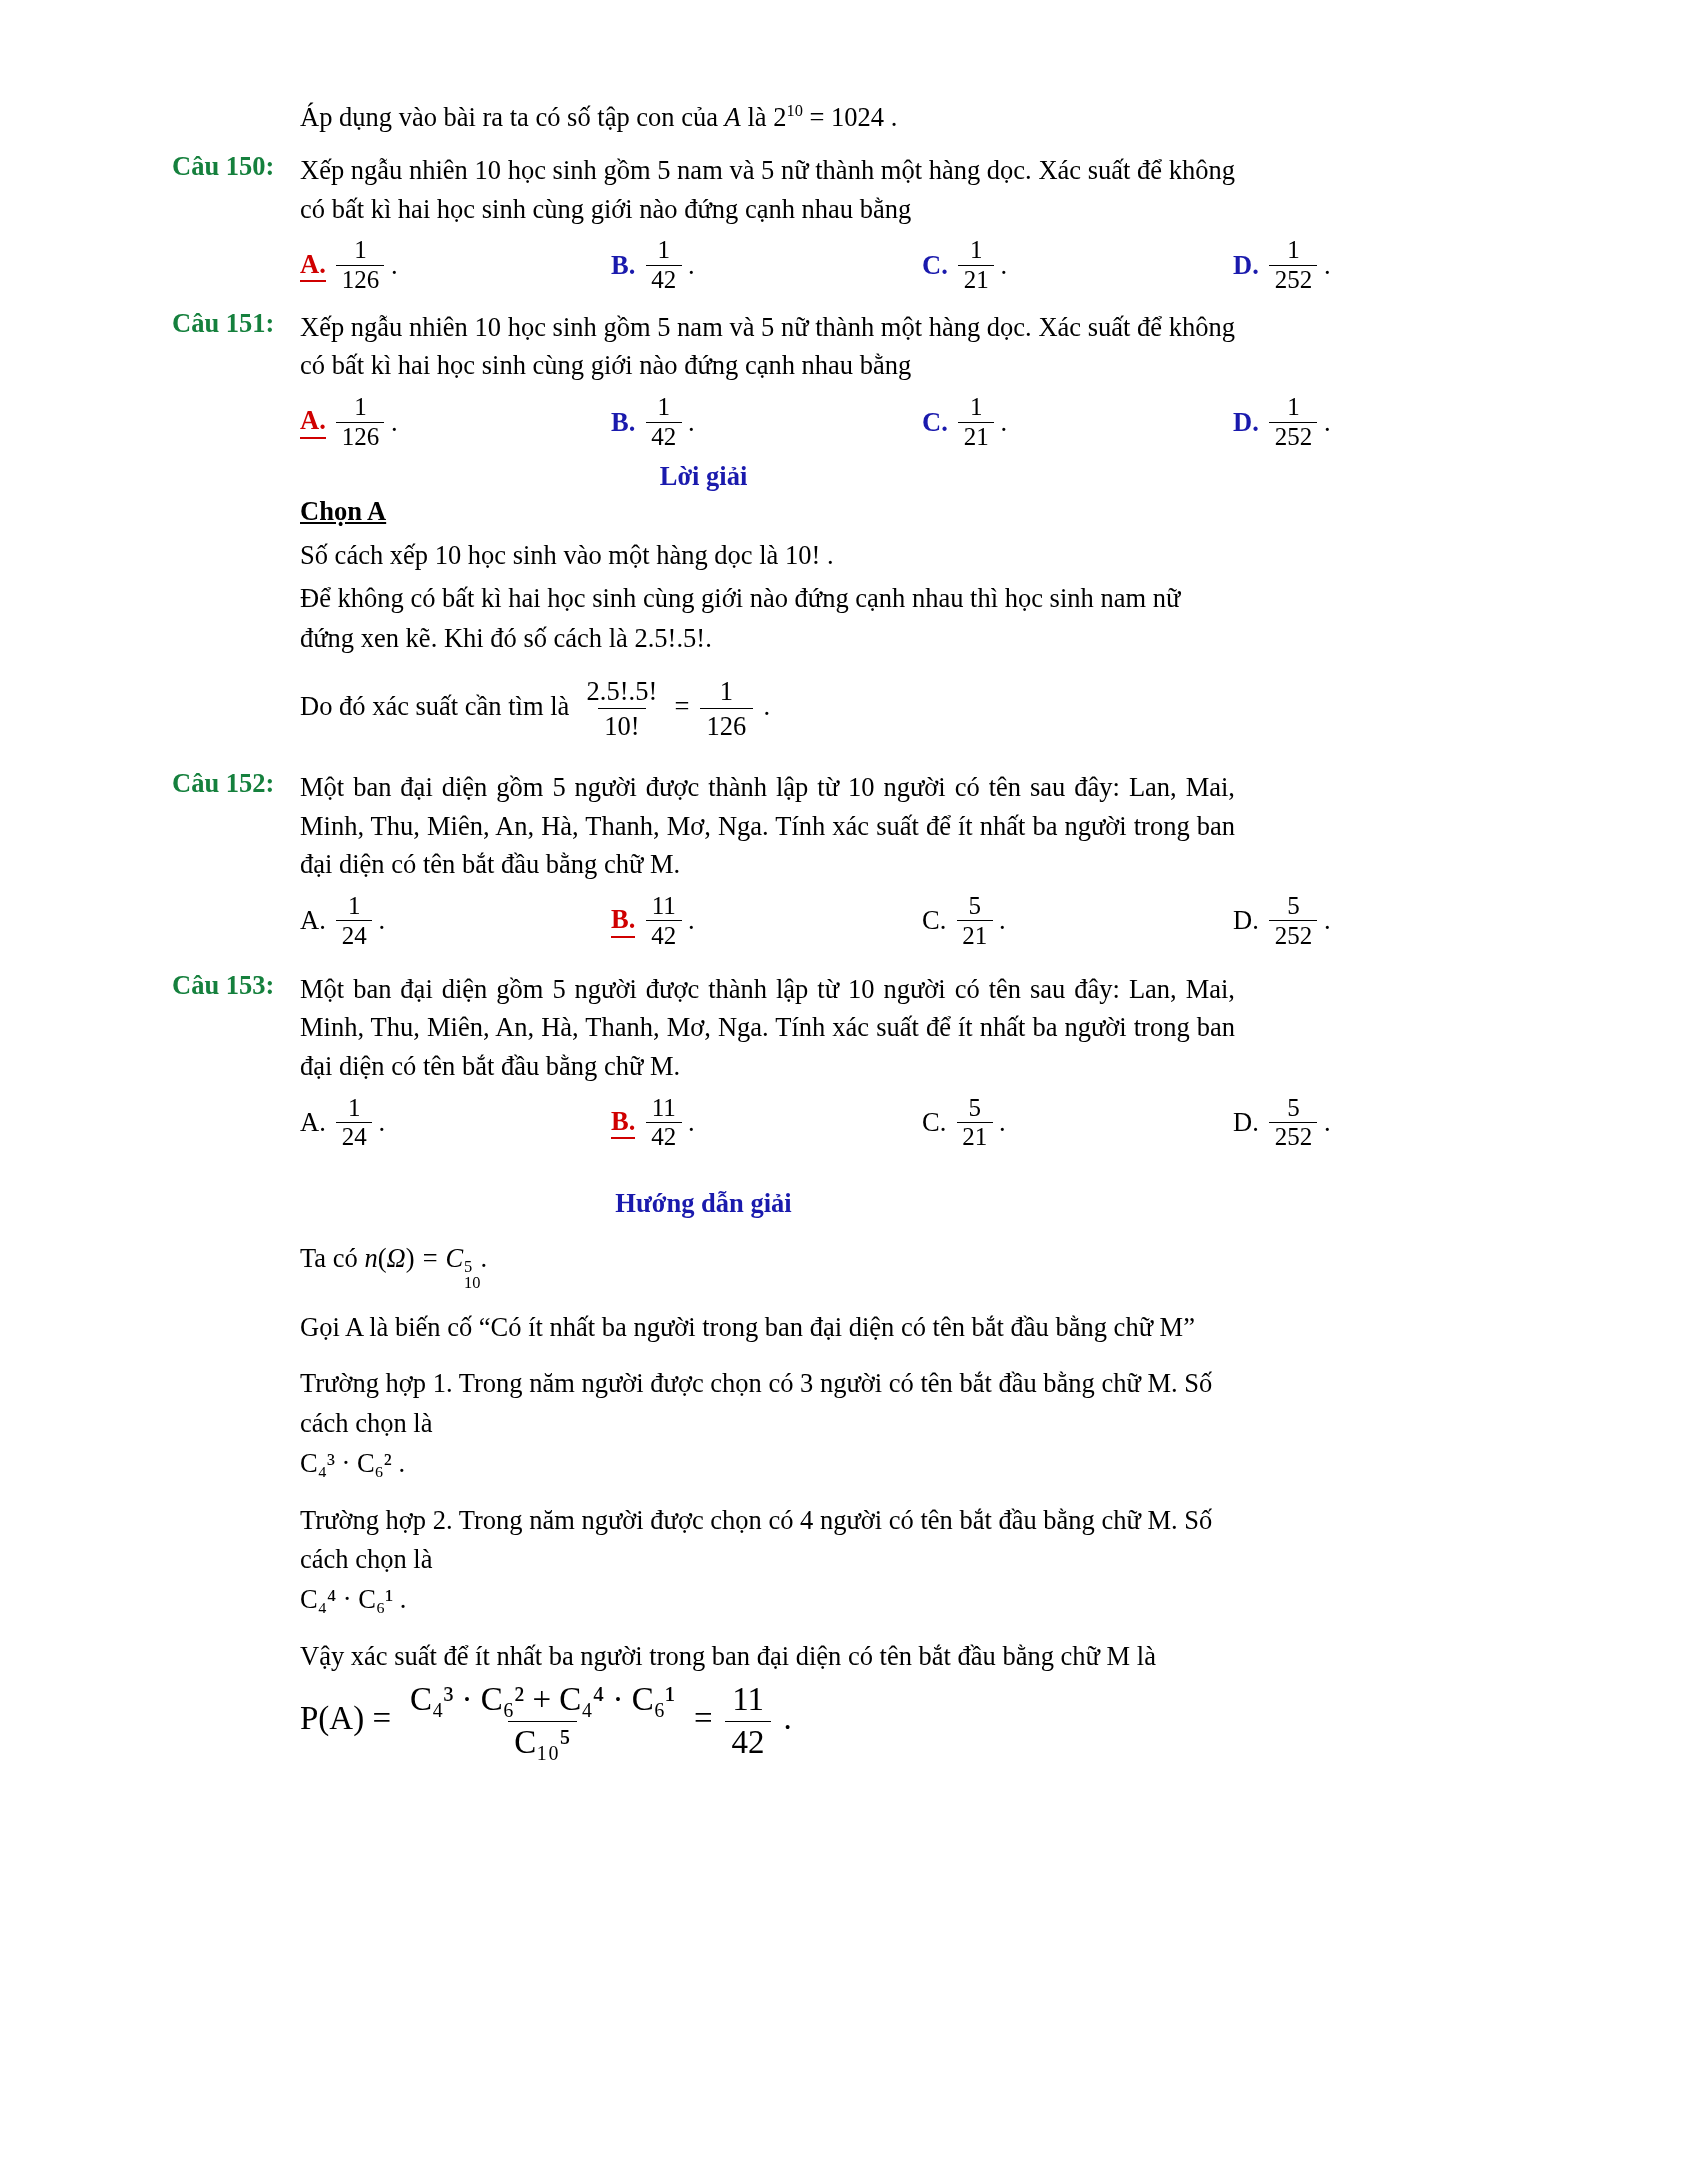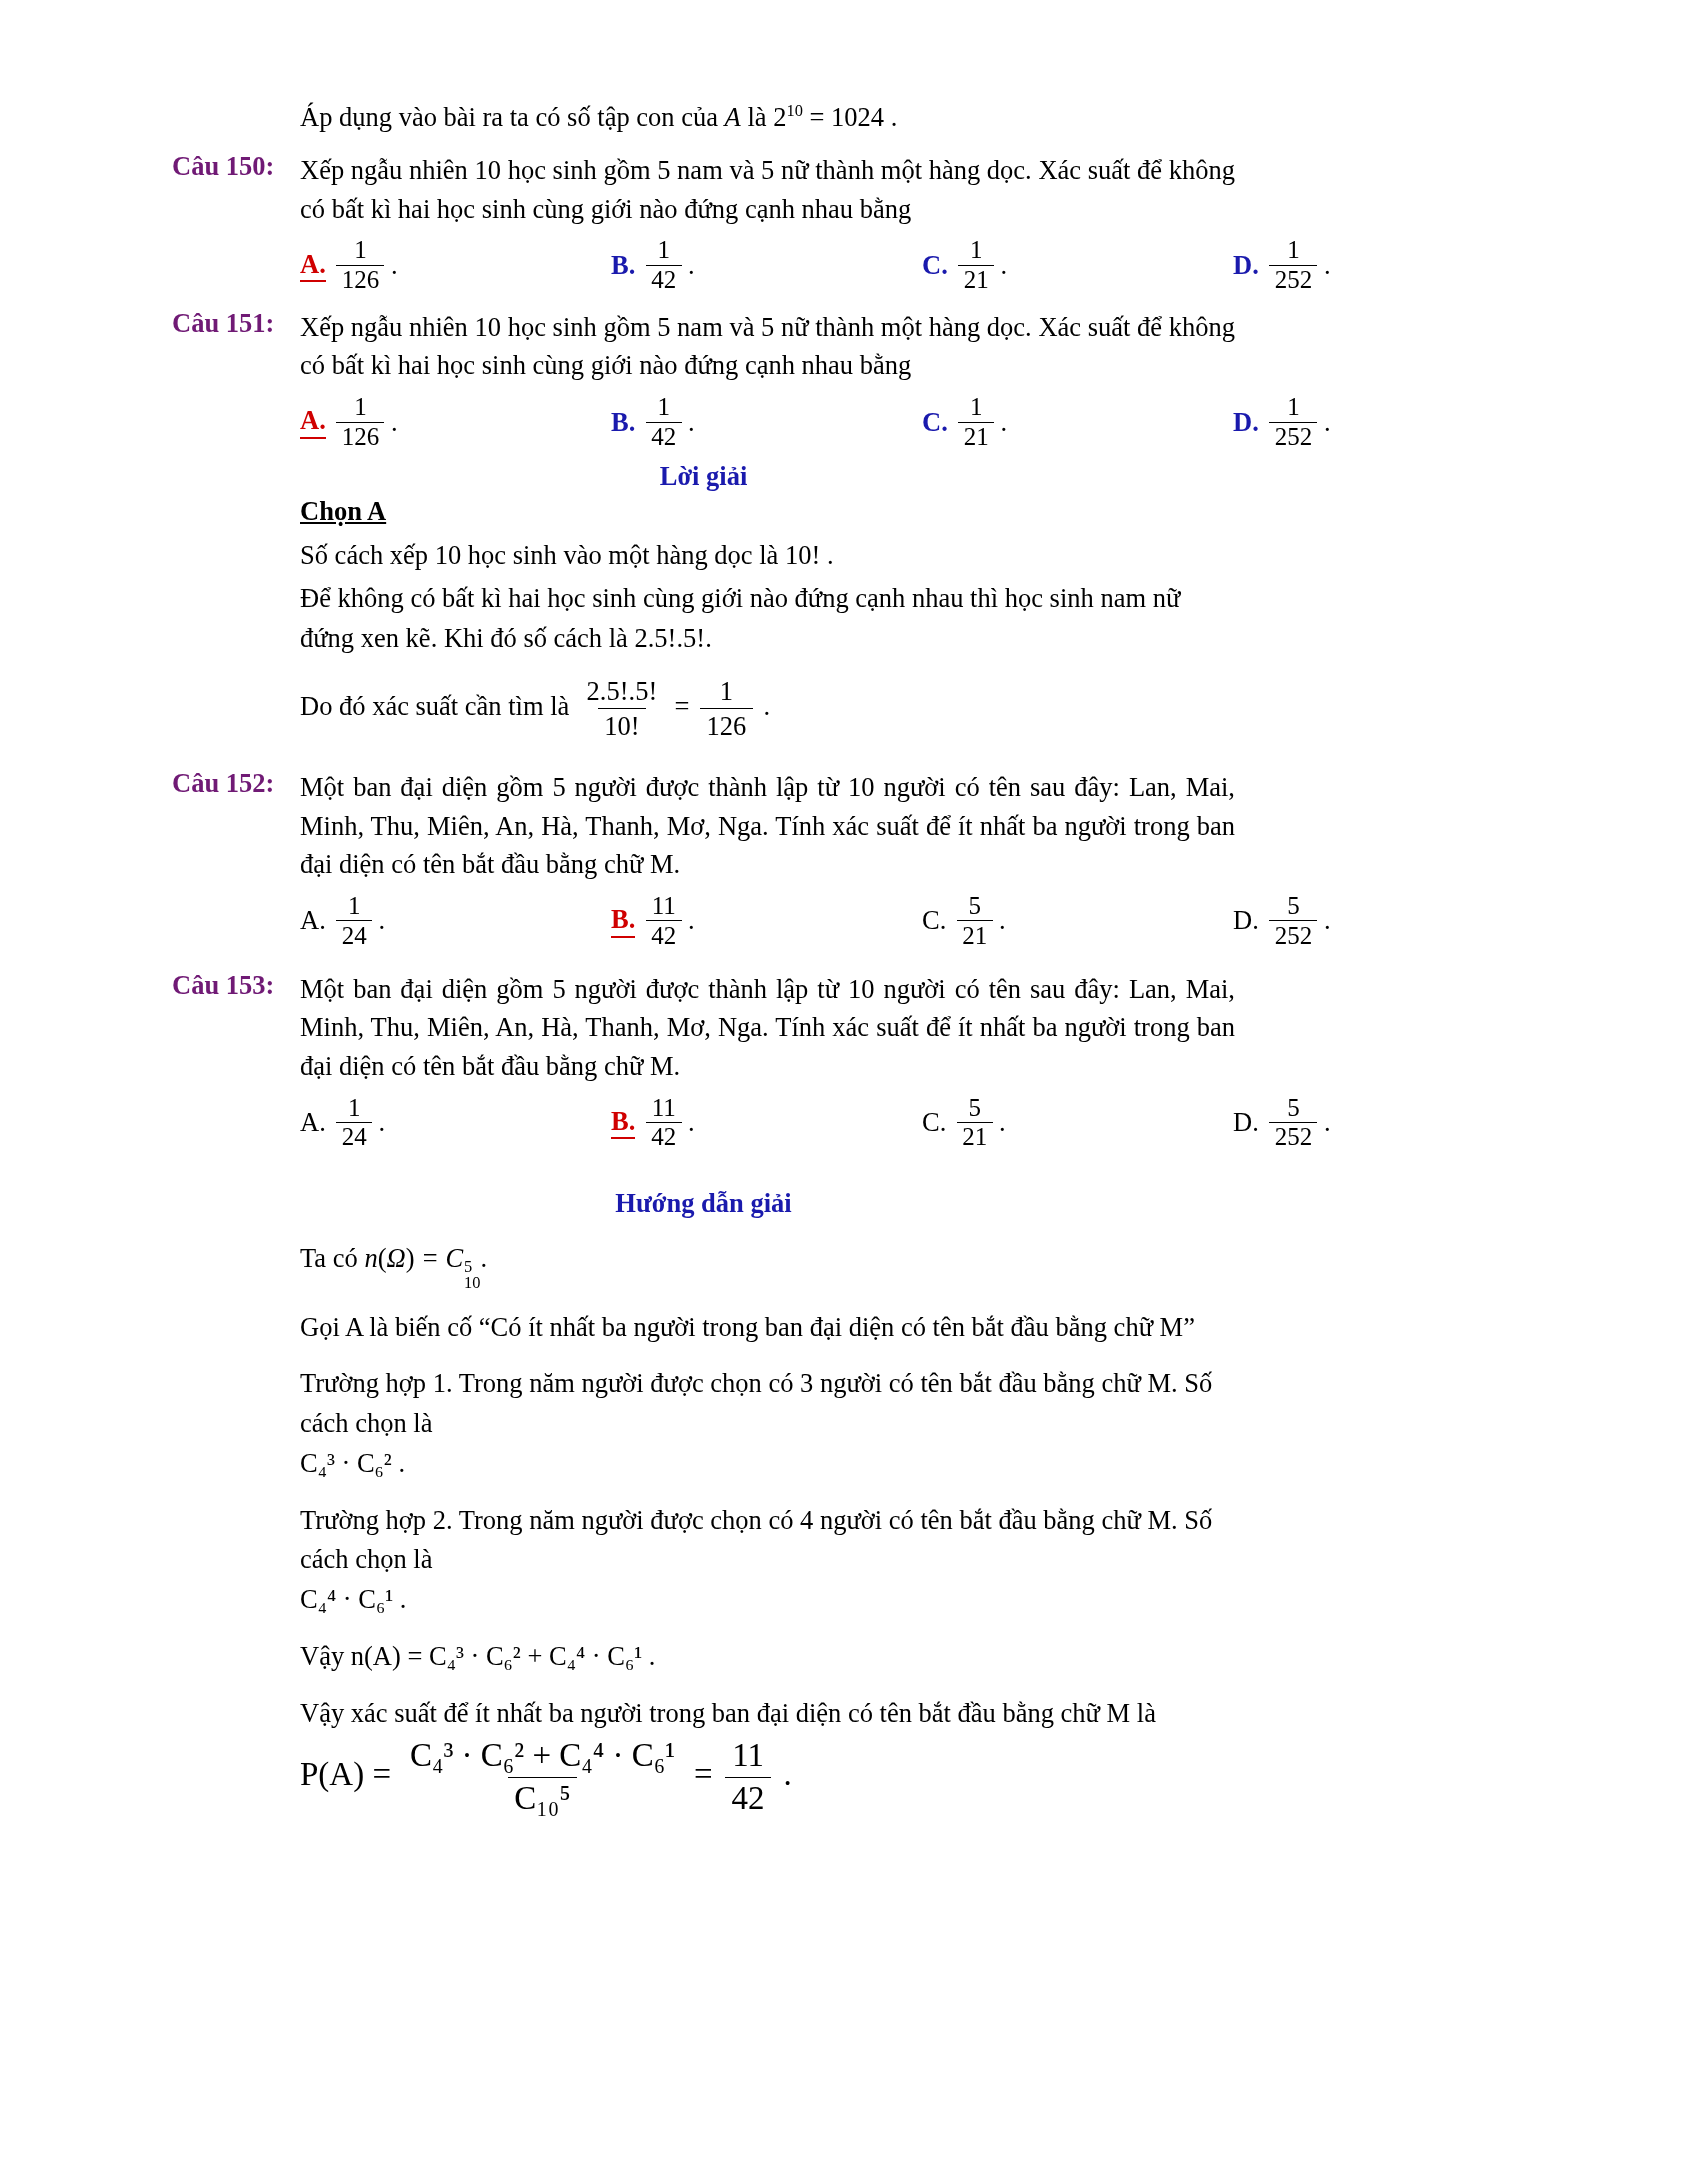--- a/index.html
+++ b/index.html
@@ -46,21 +46,21 @@
   
   .q {
     display: flex;
     align-items: flex-start;
     margin-top: 14.6px;
   }
   .q-label {
     width: 128px;
     flex: 0 0 128px;
     font-size: 26.5px;
-    color: #701a75;
+    color: #15803d;
     font-weight: bold;
     white-space: nowrap;
   }
   .q-body {
     flex: 1 1 auto;
     font-size: 26.5px;
     text-align: justify;
     text-justify: inter-word;
     line-height: 1.45;
   }
@@ -336,23 +336,20 @@
     <p class="gap">
       <span>Trường hợp 1. Trong năm người được chọn có 3 người có tên bắt đầu bằng chữ M. Số cách chọn là</span>
       <br>
       <span>C₄³ · C₆²  .</span>
     </p>
     <p class="gap">
       <span>Trường hợp 2. Trong năm người được chọn có 4 người có tên bắt đầu bằng chữ M. Số cách chọn là</span>
       <br>
       <span>C₄⁴ · C₆¹  .</span>
     </p>
-    <p class="gap">
-      <span>Vậy </span><span>n(A) = C₄³ · C₆² + C₄⁴ · C₆¹ .</span>
-    </p>
     <p class="gap">Vậy xác suất để ít nhất ba người trong ban đại diện có tên bắt đầu bằng chữ M là</p>
     <p class="mathline">
       <span>P(A) =</span>
       <span class="bigfrac">
         <span class="num">C₄³ · C₆² + C₄⁴ · C₆¹</span>
         <span class="den">C₁₀⁵</span>
       </span>
       <span>=</span>
       <span class="bigfrac">
         <span class="num">11</span>

